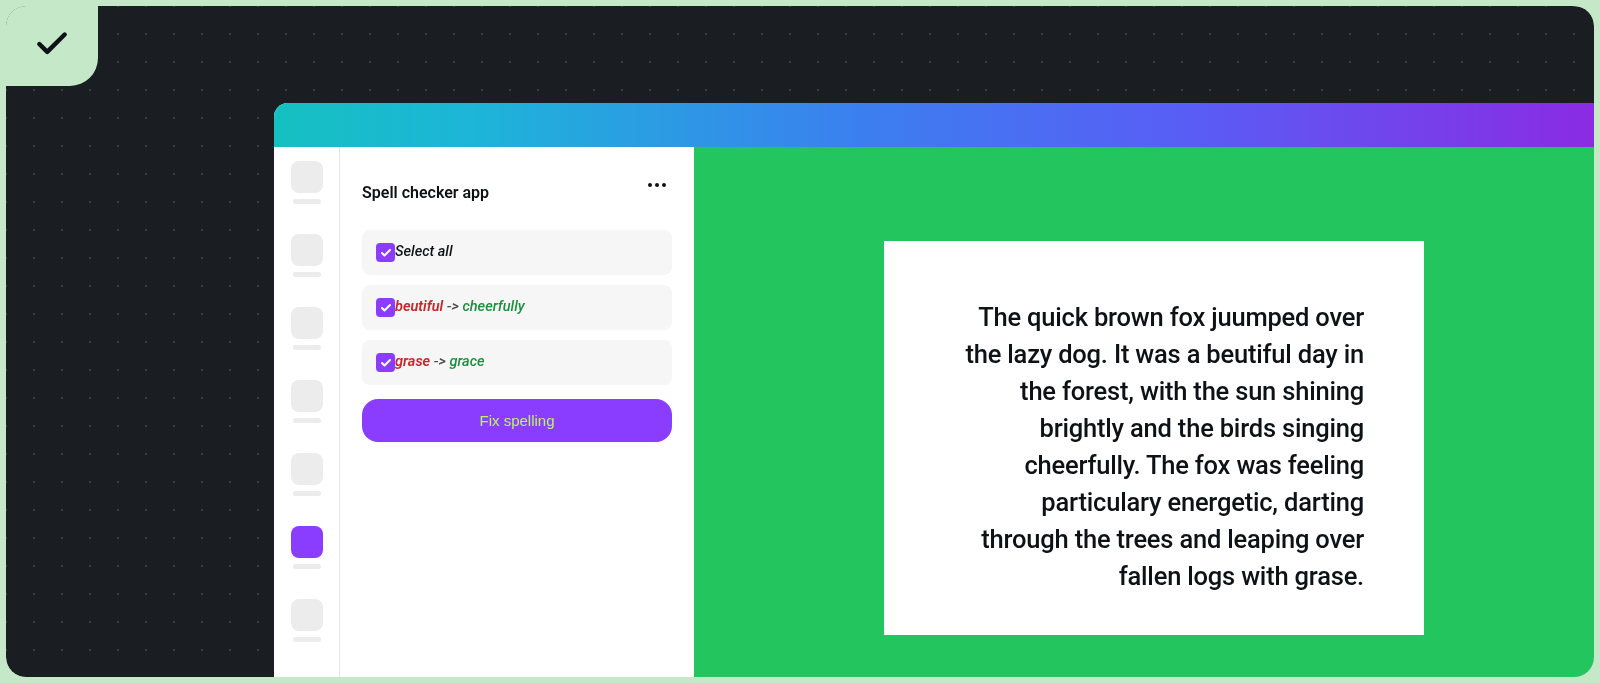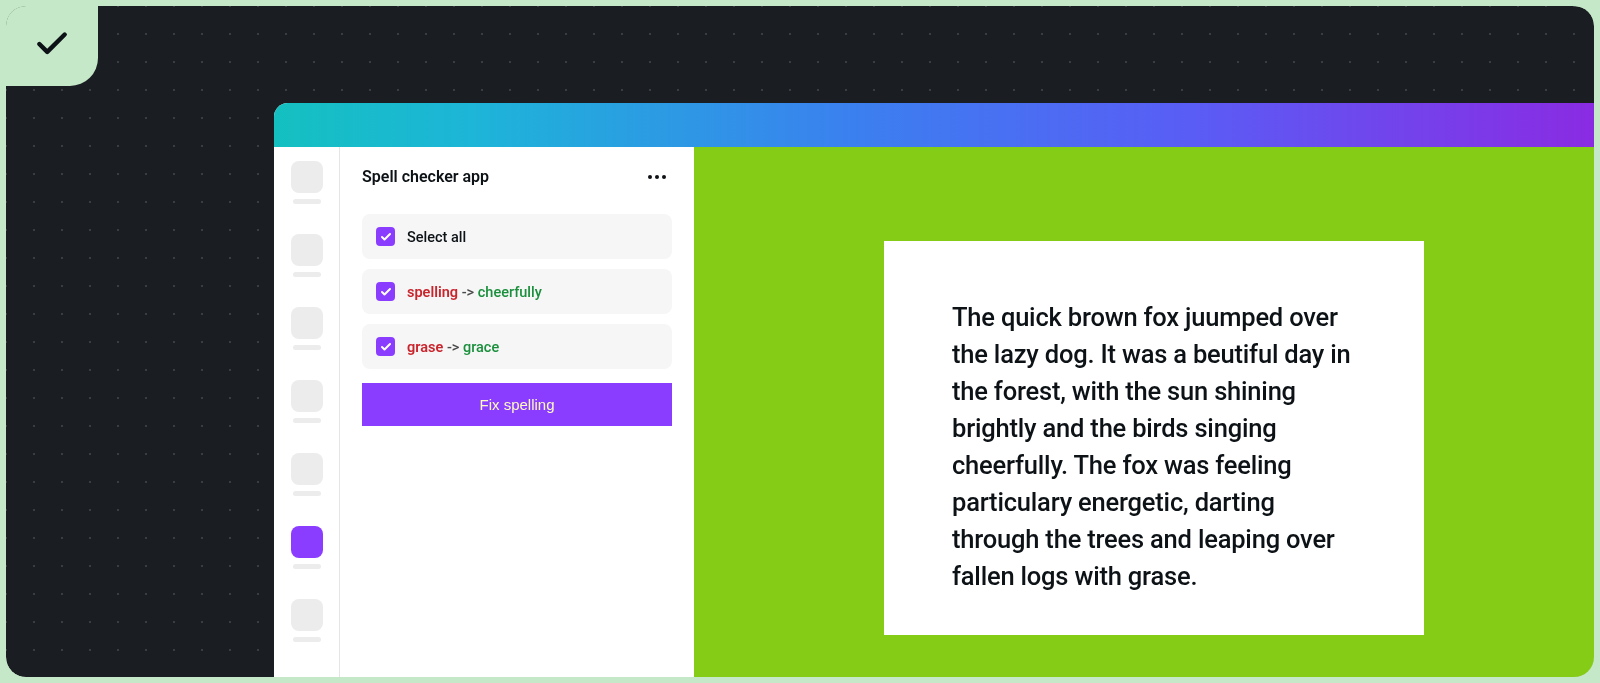--- a/index.html
+++ b/index.html
@@ -101,78 +101,80 @@
     .panel-header {
       display: flex;
       align-items: center;
       justify-content: space-between;
       margin-bottom: 28px;
     }
     .panel-title {
       font-size: 16px;
       font-weight: 600;
       color: #0d1216;
+      margin-top: 16px;
     }
     .more-dots {
       display: flex;
       gap: 3px;
       padding: 6px;
       cursor: pointer;
     }
     .more-dots span {
       width: 4px; height: 4px; background: #0d1216; border-radius: 50%;
     }
     .sugg-count {
       font-size: 14.5px;
       font-weight: 600;
       color: #0d1216;
       margin-bottom: 14px;
     }
     .sugg-row {
       display: flex;
-      align-items: flex-end;
-      gap: 12px;
+      align-items: flex-start;
       background: #f6f6f7;
       border-radius: 8px;
       padding: 13px 14px;
       margin-bottom: 10px;
       font-size: 14.5px;
+      font-style: italic;
     }
     .cbx {
       width: 19px;
       height: 19px;
       background: #8b3dff;
       border-radius: 4px;
       display: flex;
       align-items: center;
       justify-content: center;
       flex-shrink: 0;
       cursor: pointer;
     }
     .cbx svg { width: 12px; height: 12px; }
     .select-all-text { color: #0d1216; font-weight: 500; }
     .wrong { color: #c9252d; font-weight: 600; }
     .arrow { color: #4a4a4a; font-weight: 500; }
     .correct { color: #1a8f3c; font-weight: 500; }
     .fix-btn {
       width: 100%;
       background: #8b3dff;
-      color: #fef9c3;
+      color: #bef264;
       border: none;
-      border-radius: 0;
+      border-radius: 16px;
       padding: 13px;
       font-size: 15px;
       font-weight: 500;
       cursor: pointer;
       margin-top: 4px;
     }
     .canvas {
       flex: 1;
-      background: #84cc16;
+      background: #22c55e;
       position: relative;
+      text-align: right;
     }
     .doc-card {
       position: absolute;
       top: 94px;
       left: 190px;
       width: 540px;
       background: #fff;
       padding: 58px 60px 40px 68px;
     }
     .doc-text {
@@ -251,21 +253,21 @@
           <span class="select-all-text">Select all</span>
         </div>
 
 
         <div class="sugg-row">
           <div class="cbx">
               <svg viewBox="0 0 24 24" fill="none" stroke="#fff" stroke-width="4" stroke-linecap="round" stroke-linejoin="round">
                 <polyline points="4 12 9 17 20 6"></polyline>
               </svg>
             </div>
-          <span><span class="wrong">spelling</span> <span class="arrow">-&gt;</span> <span class="correct">cheerfully</span></span>
+          <span><span class="wrong">beutiful</span> <span class="arrow">-&gt;</span> <span class="correct">cheerfully</span></span>
         </div>
 
 
         <div class="sugg-row">
           <div class="cbx">
               <svg viewBox="0 0 24 24" fill="none" stroke="#fff" stroke-width="4" stroke-linecap="round" stroke-linejoin="round">
                 <polyline points="4 12 9 17 20 6"></polyline>
               </svg>
             </div>
           <span><span class="wrong">grase</span> <span class="arrow">-&gt;</span> <span class="correct">grace</span></span>

